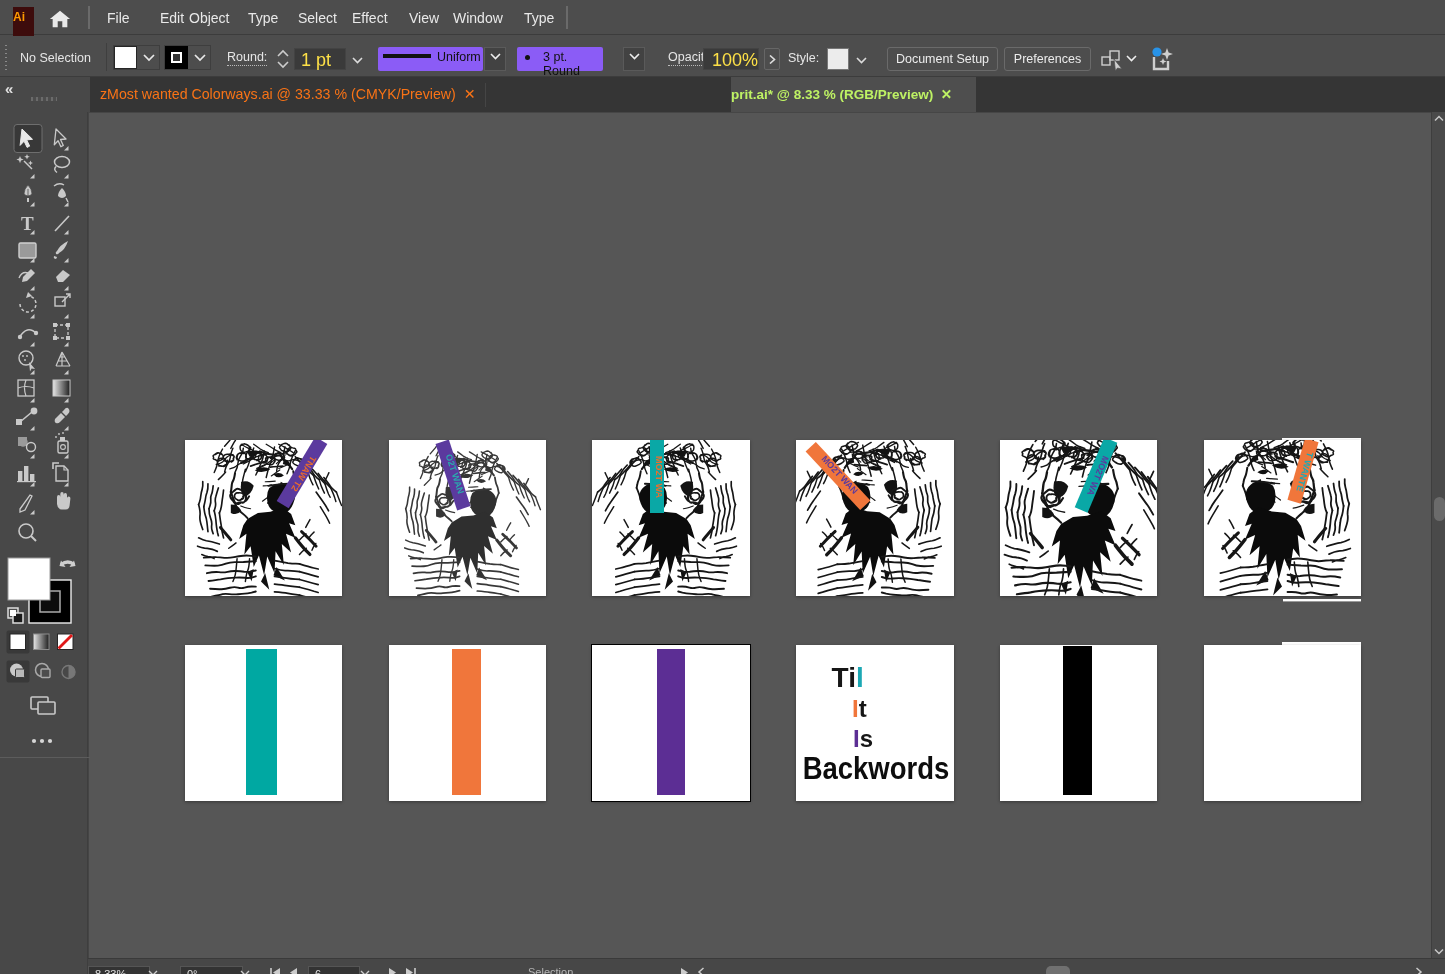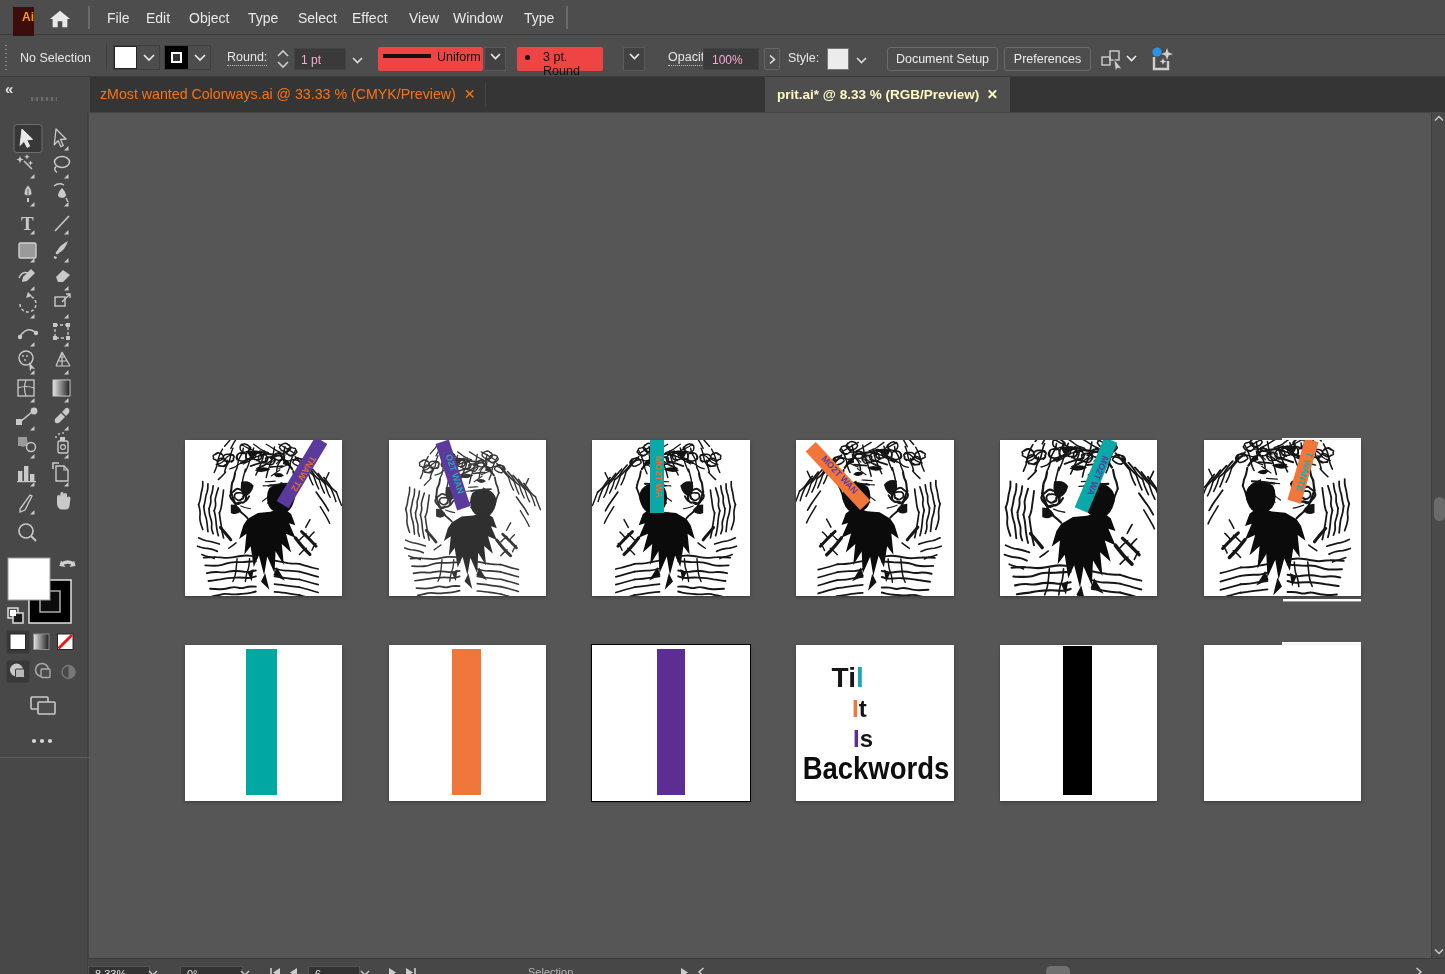--- a/index.html
+++ b/index.html
@@ -5,29 +5,29 @@
   * { margin:0; padding:0; box-sizing:border-box; }
   html,body { width:1445px; height:974px; overflow:hidden; background:#4d4d4d;
     font-family:"Liberation Sans", sans-serif; }
   .abs { position:absolute; }
   #stage { position:relative; width:1445px; height:974px; }
   
   #menubar { left:0; top:0; width:1445px; height:35px; background:#4d4d4d; border-bottom:1px solid #3c3c3c; }
   .menuitem { position:absolute; top:10px; font-size:14px; color:#e9e9e9; }
   #ailogo { left:13px; top:7px; width:21px; height:34px; background:#3d0c0c;
     border-radius:0; color:#ff9a00; font-size:12px;
-    font-weight:bold; text-align:right; line-height:21px; }
+    font-weight:bold; text-align:left; line-height:21px; }
   
   #controlbar { left:0; top:36px; width:1445px; height:41px; background:#4d4d4d;
     border-bottom:1px solid #3c3c3c; }
   .cb-label { position:absolute; font-size:12.5px; color:#e6e6e6; }
   .dotted { border-bottom:1px dotted #bbb; padding-bottom:1px; }
   .field { position:absolute; background:#3a3a3a; border:1px solid #434343;
-    color:#f9a8d4; font-size:12px; }
-  .whitew { position:absolute; background:#ef4444; border-radius:2px; color:#111;
+    color:#fde047; font-size:18px; }
+  .whitew { position:absolute; background:#8b5cf6; border-radius:2px; color:#111;
     font-size:12.5px;padding-left:36px; }
   .btn { position:absolute; border:1px solid #6a6a6a; border-radius:3px;
     color:#ececec; font-size:12.5px; text-align:center; }
   
   #tabbar { left:90px; top:77px; width:1355px; height:35px; background:#353535; }
   .tab { position:absolute; top:0; height:35px; font-size:14.2px; color:#f97316;
     line-height:35px; }
   #docktop { left:0; top:77px; width:90px; height:35px; background:#484848; }
   
   #canvas { left:88px; top:112px; width:1343px; height:846px; background:#565656;
@@ -44,21 +44,21 @@
 <body>
 <div id="stage">
 
   <div id="menubar" class="abs">
     <div id="ailogo" class="abs">Ai</div>
     <svg class="abs" style="left:49px;top:9px" width="22" height="20" viewBox="0 0 24 20">
       <path d="M12 1 L23 10 L20 10 L20 19 L14.5 19 L14.5 12.5 L9.5 12.5 L9.5 19 L4 19 L4 10 L1 10 Z" fill="#e9e9e9"></path>
     </svg>
     <div class="abs" style="left:88px;top:6px;width:1.5px;height:23px;background:#6a6a6a"></div>
     <div class="menuitem" style="left:107px">File</div>
-    <div class="menuitem" style="left:146px">Edit</div>
+    <div class="menuitem" style="left:160px">Edit</div>
     <div class="menuitem" style="left:189px">Object</div>
     <div class="menuitem" style="left:248px">Type</div>
     <div class="menuitem" style="left:298px">Select</div>
     <div class="menuitem" style="left:352px">Effect</div>
     <div class="menuitem" style="left:409px">View</div>
     <div class="menuitem" style="left:453px">Window</div>
     <div class="menuitem" style="left:524px">Type</div>
     <div class="abs" style="left:566px;top:6px;width:1.5px;height:23px;background:#6a6a6a"></div>
   </div>
 
@@ -146,21 +146,21 @@
     </svg>
   </div>
 
   <div id="docktop" class="abs">
     <div class="abs" style="left:5px;top:3px;color:#e0e0e0;font-size:15px;font-weight:bold">«</div>
     <div class="abs" style="left:31px;top:20px;width:26px;height:4px;background:repeating-linear-gradient(90deg,#6b6b6b 0 2px,#4d4d4d 2px 5px)"></div>
   </div>
   <div id="tabbar" class="abs">
     <div class="tab" style="left:10px">zMost wanted Colorways.ai @ 33.33 % (CMYK/Preview)&nbsp;&nbsp;✕</div>
     <div class="abs" style="left:395px;top:6px;width:1px;height:24px;background:#454545"></div>
-    <div class="tab" style="left:675px;width:245px;background:#4e4e4e;color:#fef9c3;font-weight:bold;font-size:13.5px;text-align:center">prit.ai* @ 8.33 % (RGB/Preview)&nbsp;&nbsp;✕</div>
+    <div class="tab" style="left:641px;width:245px;background:#4e4e4e;color:#bef264;font-weight:bold;font-size:13.5px;">prit.ai* @ 8.33 % (RGB/Preview)&nbsp;&nbsp;✕</div>
   </div>
 
   <div id="canvas" class="abs">
     <svg width="0" height="0" style="position:absolute">
       <defs>
         <g id="face">
           <path d="M31.1,15.9 Q32.6,14.9 33.7,14.5 Q34.9,14.1 35.9,14.6 Q36.9,15.0 37.7,15.9 Q38.5,16.7 38.6,17.4 Q38.7,18.1 38.9,18.8 Q39.2,19.5 38.3,20.1 Q37.5,20.7 36.4,21.2 Q35.2,21.8 34.1,22.2 Q33.0,22.6 32.3,21.7 Q31.5,20.8 30.1,20.5 Q28.7,20.1 29.2,19.3 Q29.8,18.5 29.1,17.7 Q28.5,17.0 29.6,16.4 Q30.7,15.8 31.7,15.0 Q32.7,14.3 33.6,14.2 Q34.6,14.1 35.4,14.8 Q36.2,15.6 37.5,16.0 Q38.8,16.5 38.7,17.3 Q38.6,18.1 38.5,18.9 L38.3,19.7" fill="none" stroke="#161616" stroke-width="1.4" stroke-linecap="round"></path>
           <path d="M42.9,21.3 Q42.3,23.2 42.4,24.1 Q42.6,25.0 41.5,25.4 Q40.4,25.9 39.6,26.5 Q38.9,27.1 37.7,27.1 Q36.6,27.1 36.0,26.9 Q35.3,26.8 34.4,25.9 Q33.4,25.1 33.4,24.2 Q33.3,23.4 33.4,22.4 Q33.4,21.5 34.2,20.9 Q35.0,20.2 35.8,19.7 Q36.6,19.2 37.5,19.5 Q38.5,19.8 39.5,19.9 Q40.5,20.0 40.8,20.7 Q41.2,21.5 41.6,22.3 Q42.0,23.2 42.1,24.2 Q42.2,25.2 41.5,26.0 Q40.9,26.8 39.8,27.3 Q38.8,27.7 37.8,27.1 Q36.8,26.6 35.6,26.8 L34.4,26.9" fill="none" stroke="#161616" stroke-width="1.4" stroke-linecap="round"></path>
           <path d="M43.6,15.7 Q45.4,16.2 46.6,16.1 Q47.8,16.0 48.8,17.0 Q49.7,18.0 48.8,18.8 Q48.0,19.7 48.3,20.7 Q48.7,21.6 47.7,21.9 Q46.7,22.2 45.6,22.6 Q44.5,23.0 43.3,22.8 Q42.2,22.5 41.0,22.4 Q39.8,22.3 39.9,21.3 Q40.0,20.3 39.2,19.5 Q38.4,18.7 38.8,17.9 Q39.2,17.0 40.2,16.3 Q41.3,15.6 42.5,15.6 Q43.7,15.7 44.6,15.5 Q45.6,15.3 46.8,16.1 Q47.9,16.9 48.7,17.5 Q49.5,18.0 49.0,18.9 Q48.4,19.7 48.7,20.5 Q49.0,21.4 47.8,22.3 L46.7,23.1" fill="none" stroke="#161616" stroke-width="1.4" stroke-linecap="round"></path>
           <path d="M52.1,21.0 Q50.8,19.0 51.3,18.2 Q51.8,17.3 52.0,16.5 Q52.2,15.7 53.4,15.0 Q54.7,14.4 55.6,14.2 Q56.5,13.9 57.7,14.1 Q59.0,14.3 59.6,15.0 Q60.3,15.7 60.6,16.7 Q60.9,17.7 60.8,18.5 Q60.7,19.2 60.7,20.1 Q60.7,21.0 59.5,21.5 Q58.3,22.0 57.2,22.1 Q56.1,22.2 54.9,21.9 Q53.8,21.6 53.2,21.1 Q52.7,20.5 52.3,19.8 Q51.8,19.1 52.0,18.3 Q52.2,17.5 52.5,16.5 Q52.8,15.5 53.5,15.0 Q54.1,14.5 55.3,14.6 Q56.5,14.6 57.3,14.7 L58.1,14.9" fill="none" stroke="#161616" stroke-width="1.4" stroke-linecap="round"></path>

